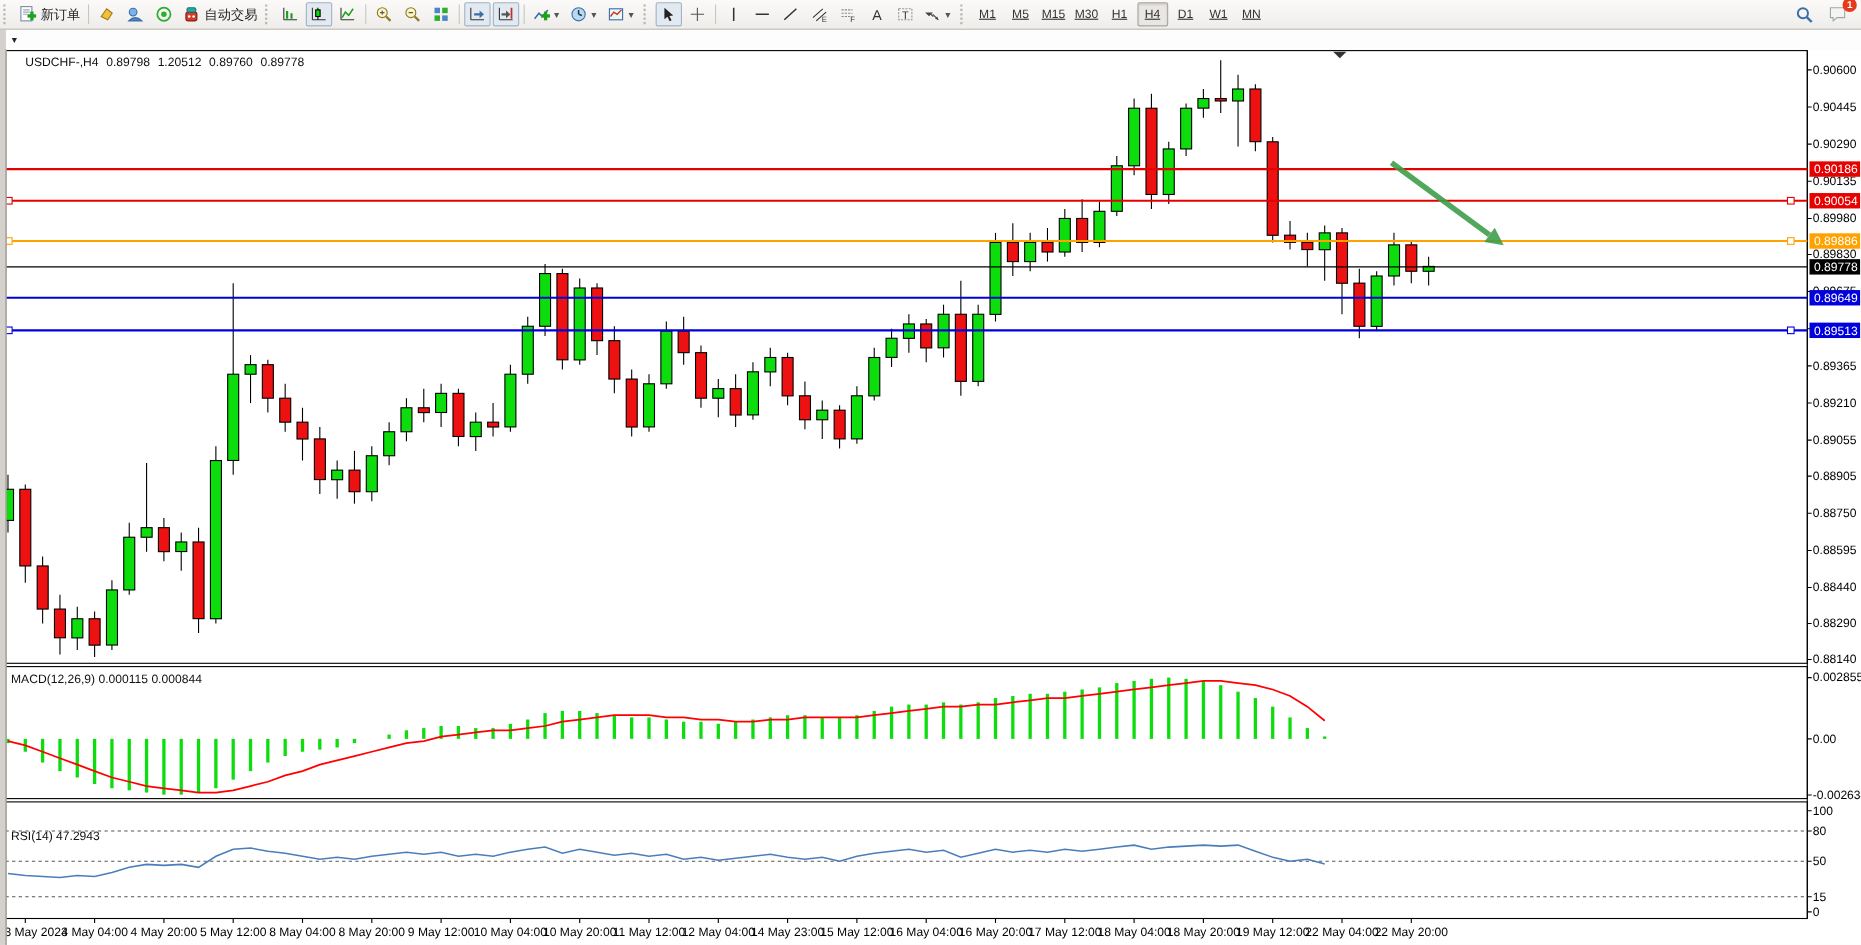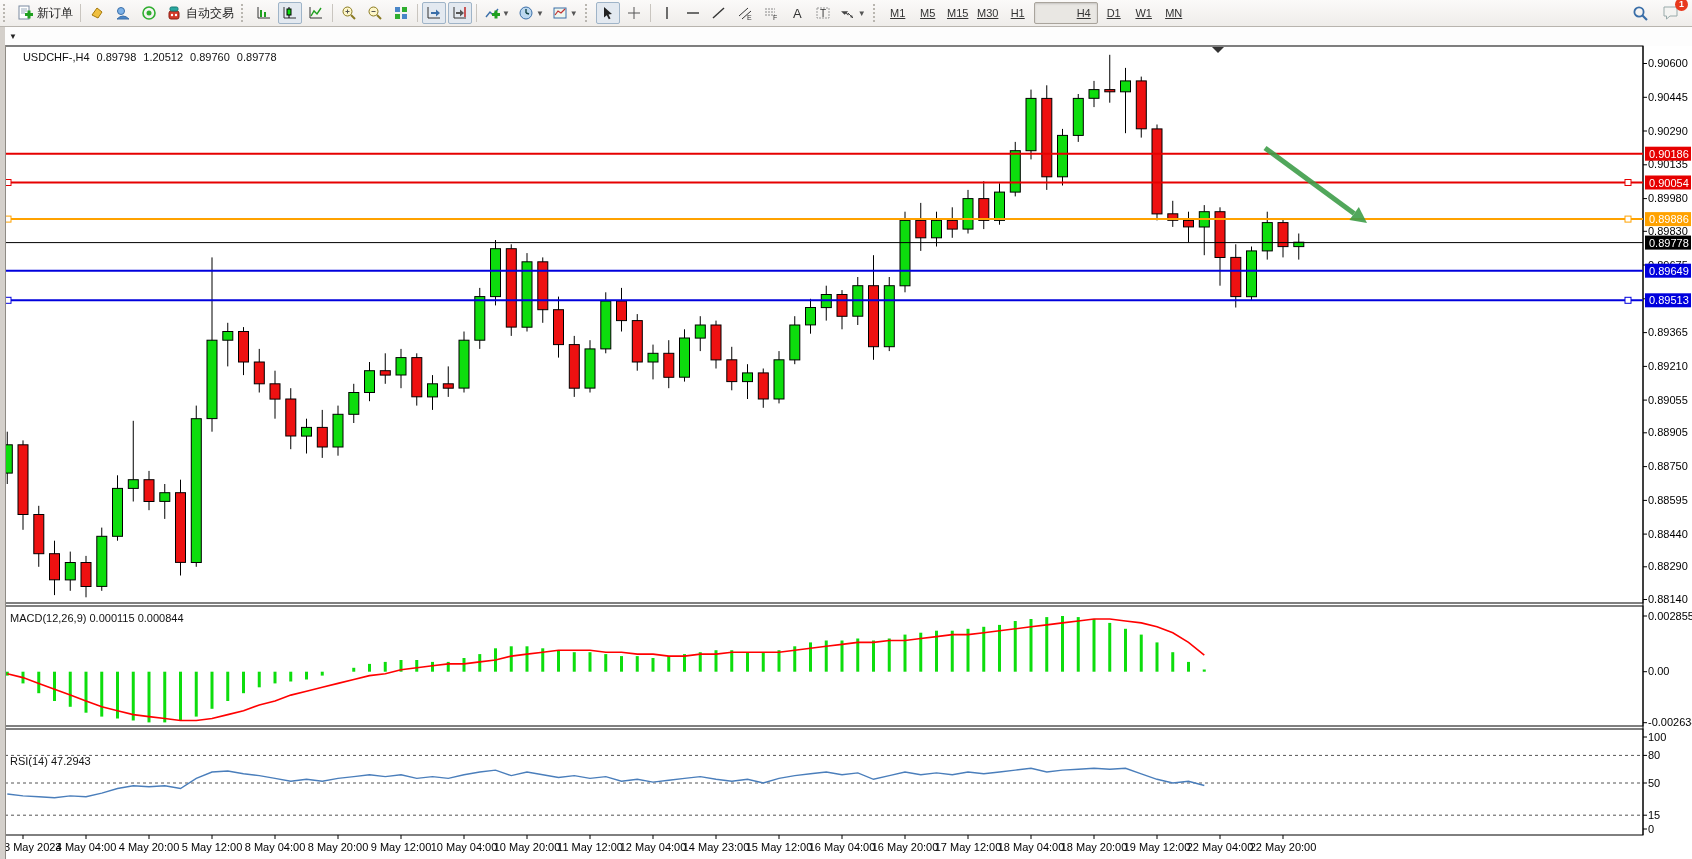--- a/index.html
+++ b/index.html
@@ -10,21 +10,21 @@
     border-bottom:1px solid #b8b4ae;display:flex;align-items:center;font-size:12px;color:#222;z-index:5;}
   .grip{width:5px;height:18px;margin:0 3px;border-left:2px dotted #b9b6b0;}
   .vsep{width:1px;height:18px;background:#c9c5bf;margin:0 3px;}
   .tb-btn{height:22px;min-width:24px;padding:0 2px;margin:0 1px;display:flex;align-items:center;justify-content:center;
     border:1px solid transparent;border-radius:2px;box-sizing:border-box;cursor:default;}
   .tb-btn.pressed{background:#e3e9f0;border:1px solid #9fb4c8;}
   .tb-btn .lbl{margin-left:4px;white-space:nowrap;}
   .tb-btn svg{display:block;}
   .tf-btn{height:20px;min-width:26px;margin:0 1px;display:flex;align-items:center;justify-content:center;
     font-size:11px;color:#333;border:1px solid transparent;border-radius:2px;text-decoration:underline;}
-  .tf-btn.active{background:#e9e7e3;border:1px solid #a9a49c;box-shadow:inset 0 1px 2px rgba(0,0,0,.15);padding-left:36px;}
+  .tf-btn.active{background:#e9e7e3;border:1px solid #a9a49c;box-shadow:inset 0 1px 2px rgba(0,0,0,.15);}
   .tb-right{margin-left:auto;display:flex;align-items:center;margin-right:8px;}
   .caret{font-size:8px;color:#555;margin-left:2px;}
   .badge{position:absolute;top:-5px;right:-6px;background:#e8391d;color:#fff;border-radius:8px;
     font-size:9px;min-width:13px;height:13px;line-height:13px;text-align:center;font-weight:bold;}
   
   .chart-title{position:absolute;top:27px;left:5px;width:1638px;height:18px;background:#fdfdfd;z-index:4;
     display:flex;align-items:center;font-size:11px;color:#111;}
   .chart-title .tri{font-size:8px;margin:0 6px 0 4px;color:#222;}
   .chart-title span{margin-right:7px;margin-top:41px;}
   

